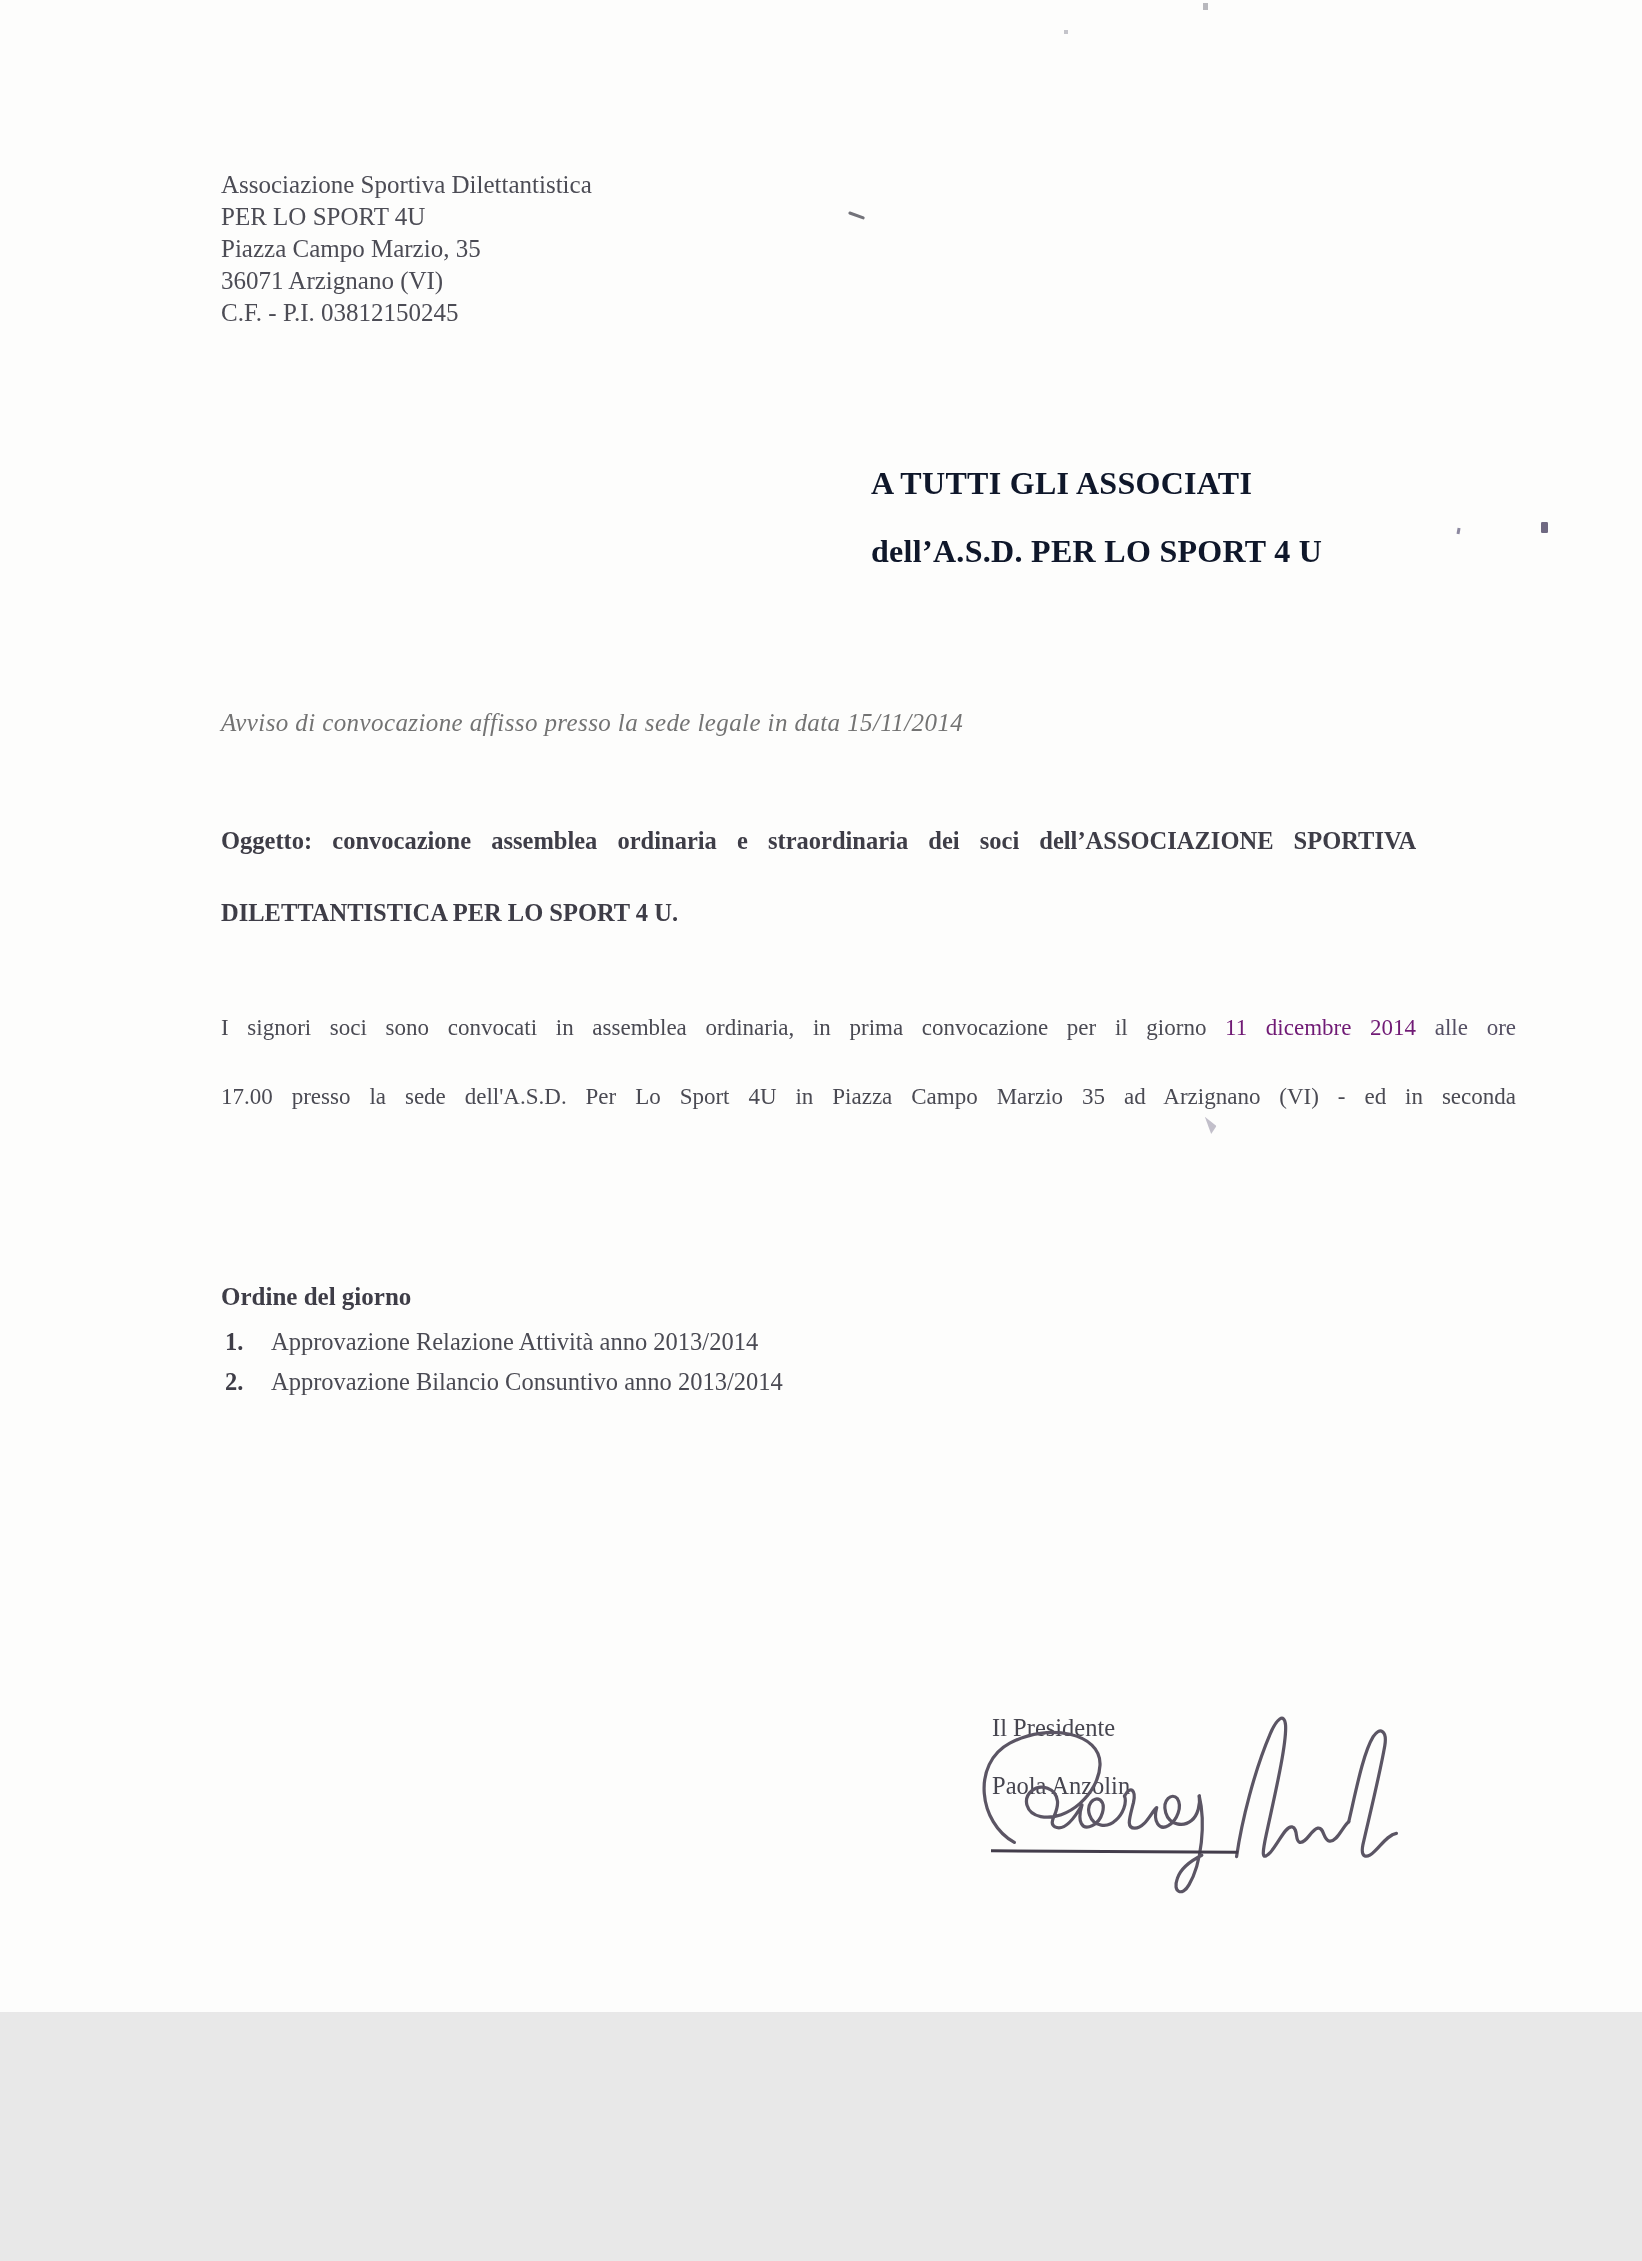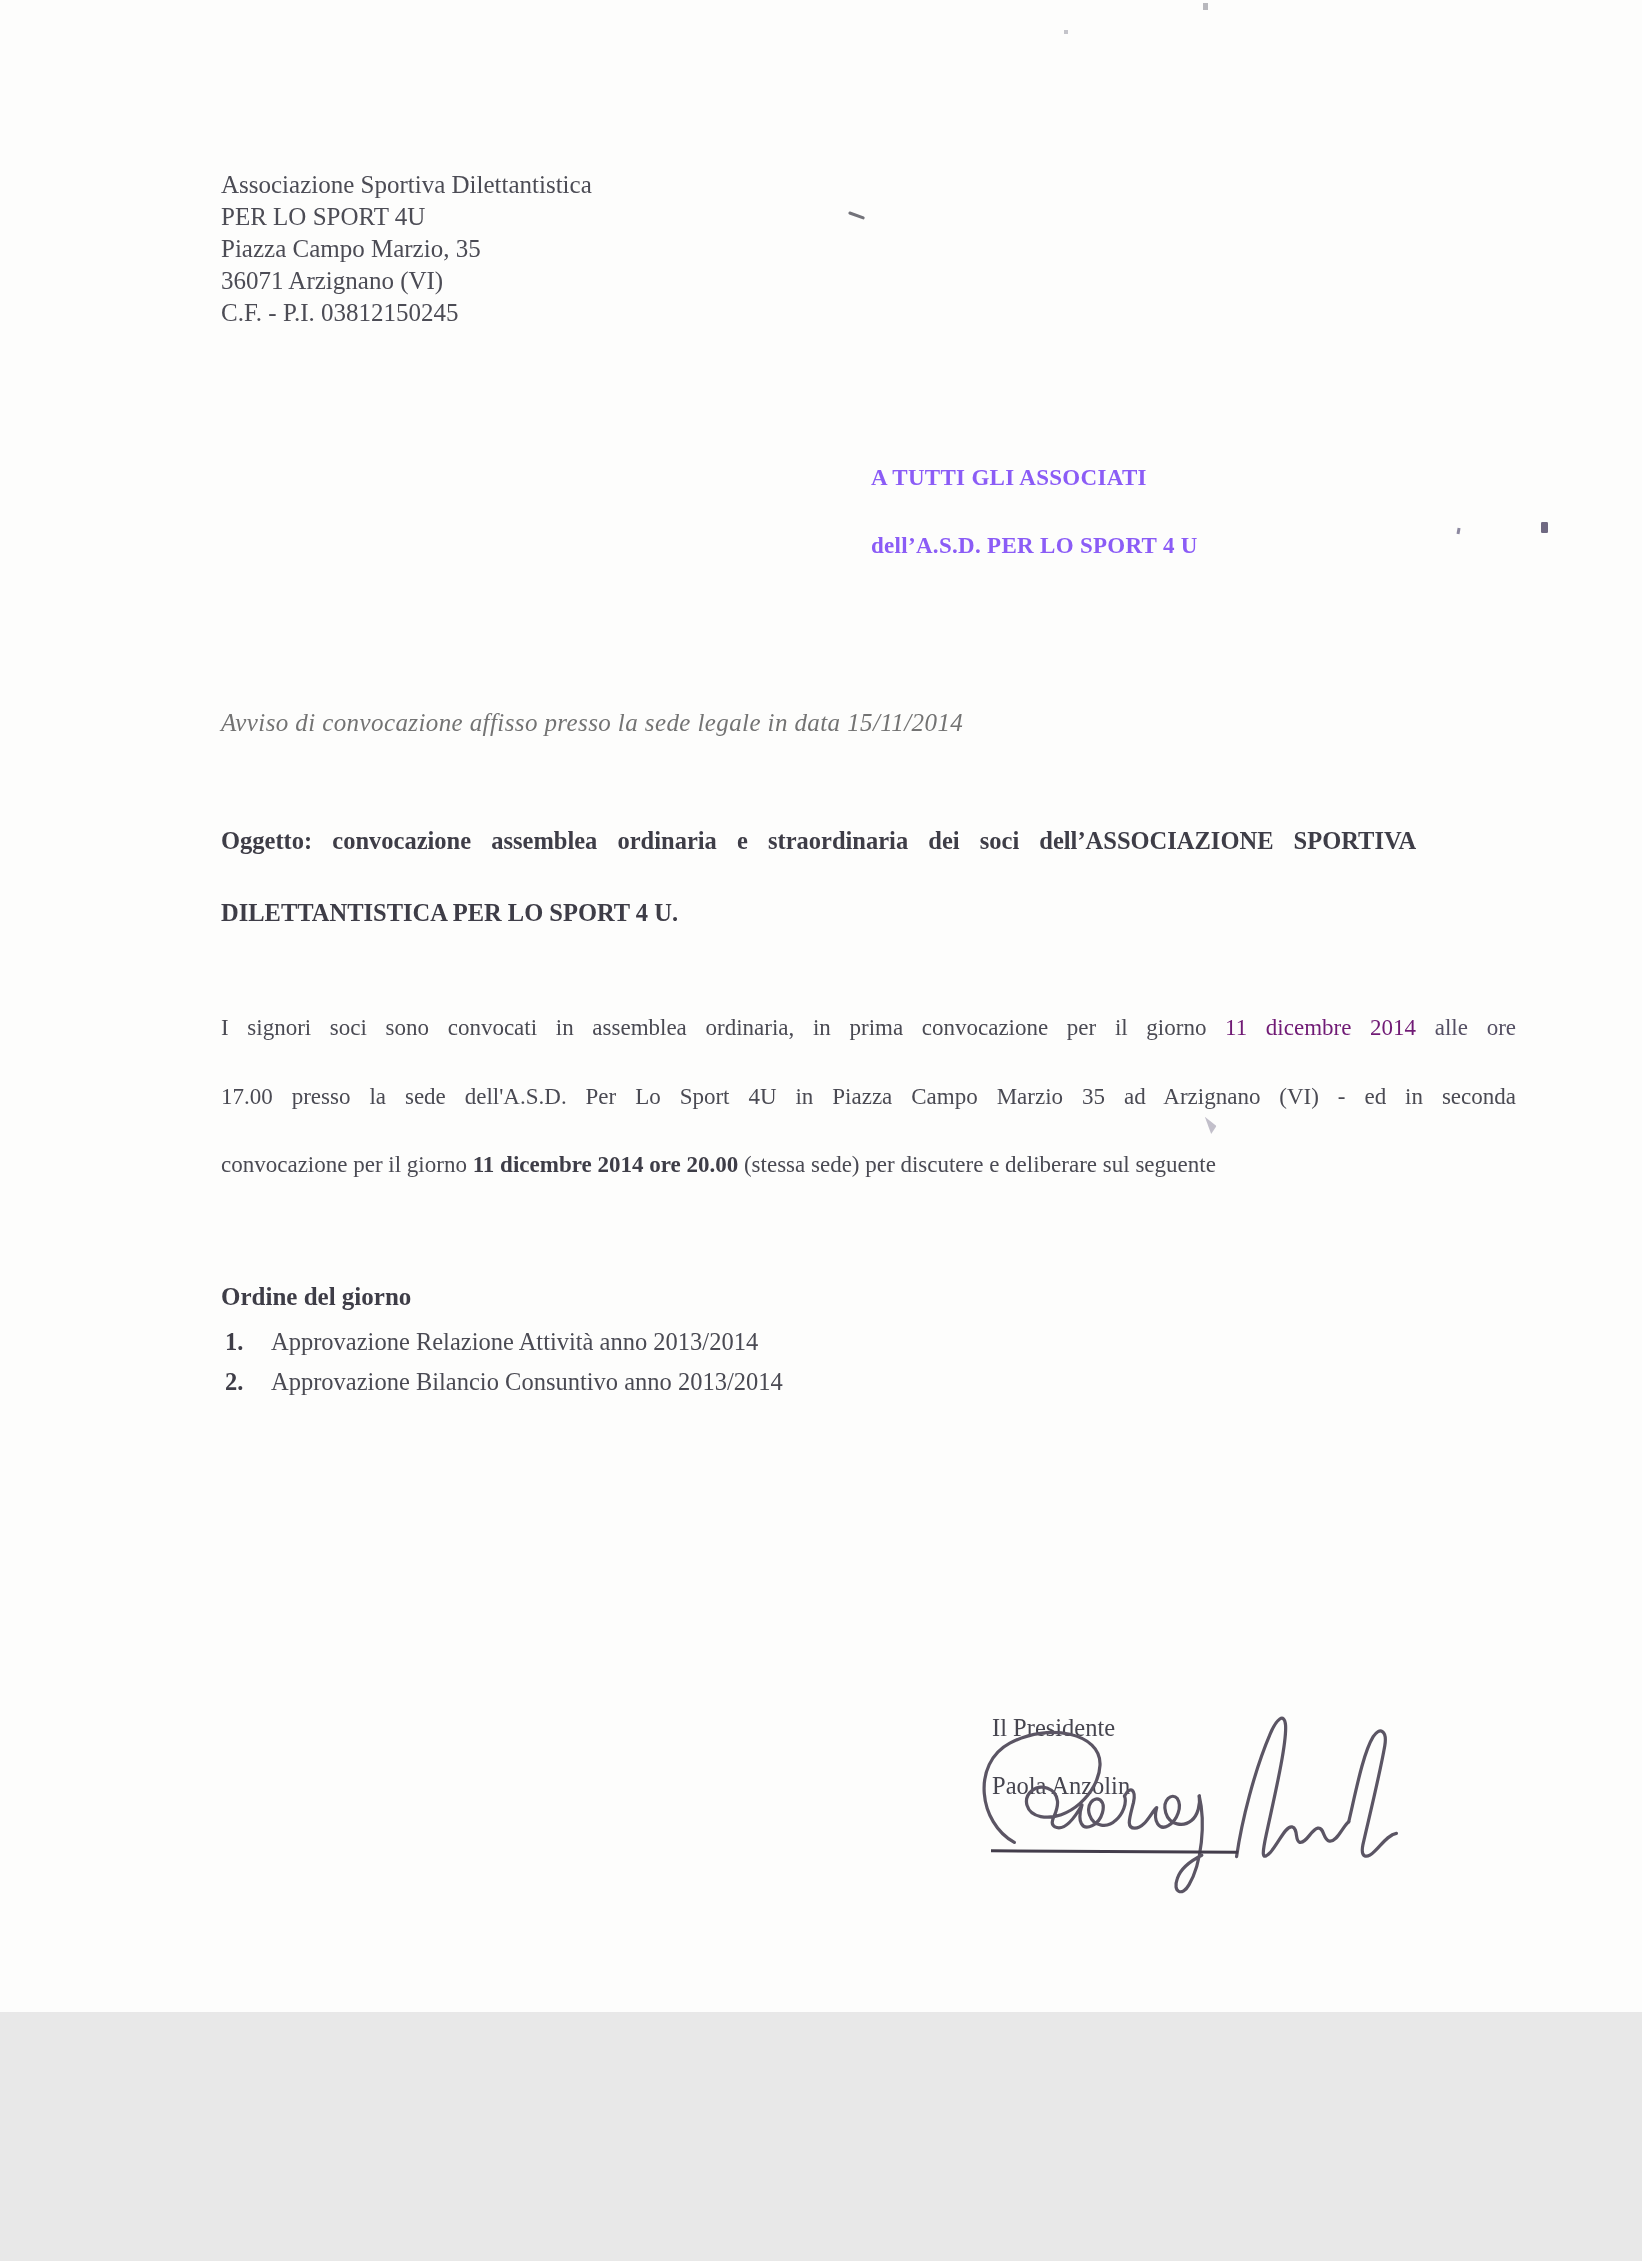--- a/index.html
+++ b/index.html
@@ -4,21 +4,21 @@
 <style>
   html,body{margin:0;padding:0;background:#e8e8e8;}
   .page{
     position:relative;width:1643px;height:2012px;margin:0 auto;
     background:#fdfdfc;overflow:hidden;
     font-family:"Liberation Serif","DejaVu Serif",serif;
     color:#45444e;
   }
   .abs{position:absolute;}
   .sender-line{font-size:25px;line-height:32px;color:#4c4c55;}
-  .recipient{font-weight:bold;font-size:23px;color:#8b5cf6;letter-spacing:0.3px;}
+  .recipient{font-weight:bold;font-size:32px;color:#0f172a;letter-spacing:0.3px;}
   .notice{font-style:italic;font-size:25px;color:#737373;letter-spacing:0.4px;}
   .subject{font-weight:bold;font-size:24.5px;color:#3e3d47;width:1328px;}
   .subject .j{word-spacing:14px;}
   .bodyline{font-size:23px;color:#4a4a53;width:1295px;text-align:justify;-moz-text-align-last:justify;text-align-last:justify;}
   .bodyline.last{text-align:left;text-align-last:left;}
   .tint{color:#701a75;}
   .tint2{color:#555064;}
   .b{font-weight:bold;color:#3e3d47;}
   .agenda-title{font-weight:bold;font-size:25px;color:#3e3d47;margin-top:20px;}
   .agenda-row{font-size:24.5px;color:#4a4a53;}
@@ -48,21 +48,20 @@
 
   <div class="abs notice" style="left:221px;top:709px;">Avviso di convocazione affisso presso la sede legale in data  15/11/2014</div>
 
   <div class="abs subject" style="left:221px;top:827px;">
     <div class="j">Oggetto: convocazione assemblea ordinaria e straordinaria dei soci dell’ASSOCIAZIONE SPORTIVA</div>
     <div style="margin-top:44px;">DILETTANTISTICA PER LO SPORT 4 U.</div>
   </div>
 
   <div class="abs bodyline" style="left:221px;top:1015px;"><span>I signori soci sono convocati in assemblea ordinaria, in prima convocazione per il giorno </span><span class="tint">11 dicembre 2014</span><span class="tint2"> alle ore</span></div>
   <div class="abs bodyline" style="left:221px;top:1084px;">17.00 presso la sede dell'A.S.D. Per Lo Sport 4U in Piazza Campo Marzio 35 ad Arzignano (VI) - ed in seconda</div>
-  <div class="abs bodyline last" style="left:221px;top:1152px;"><span>convocazione per il giorno </span><span class="b">11 dicembre 2014 ore 20.00</span><span> (stessa sede) per discutere e deliberare sul seguente</span></div>
 
   <div class="abs agenda-title" style="left:221px;top:1263px;">Ordine del giorno</div>
 
   <div class="abs agenda-row" style="left:225px;top:1328px;"><span class="agenda-num">1.</span><span>Approvazione Relazione Attività anno 2013/2014</span></div>
   <div class="abs agenda-row" style="left:225px;top:1368px;"><span class="agenda-num">2.</span><span>Approvazione Bilancio Consuntivo anno 2013/2014</span></div>
 
   <div class="abs sig-label" style="left:992px;top:1714px;">Il Presidente</div>
   <div class="abs sig-label" style="left:992px;top:1772px;">Paola Anzolin</div>
 
   <div class="abs" style="left:966px;top:1694px;">

